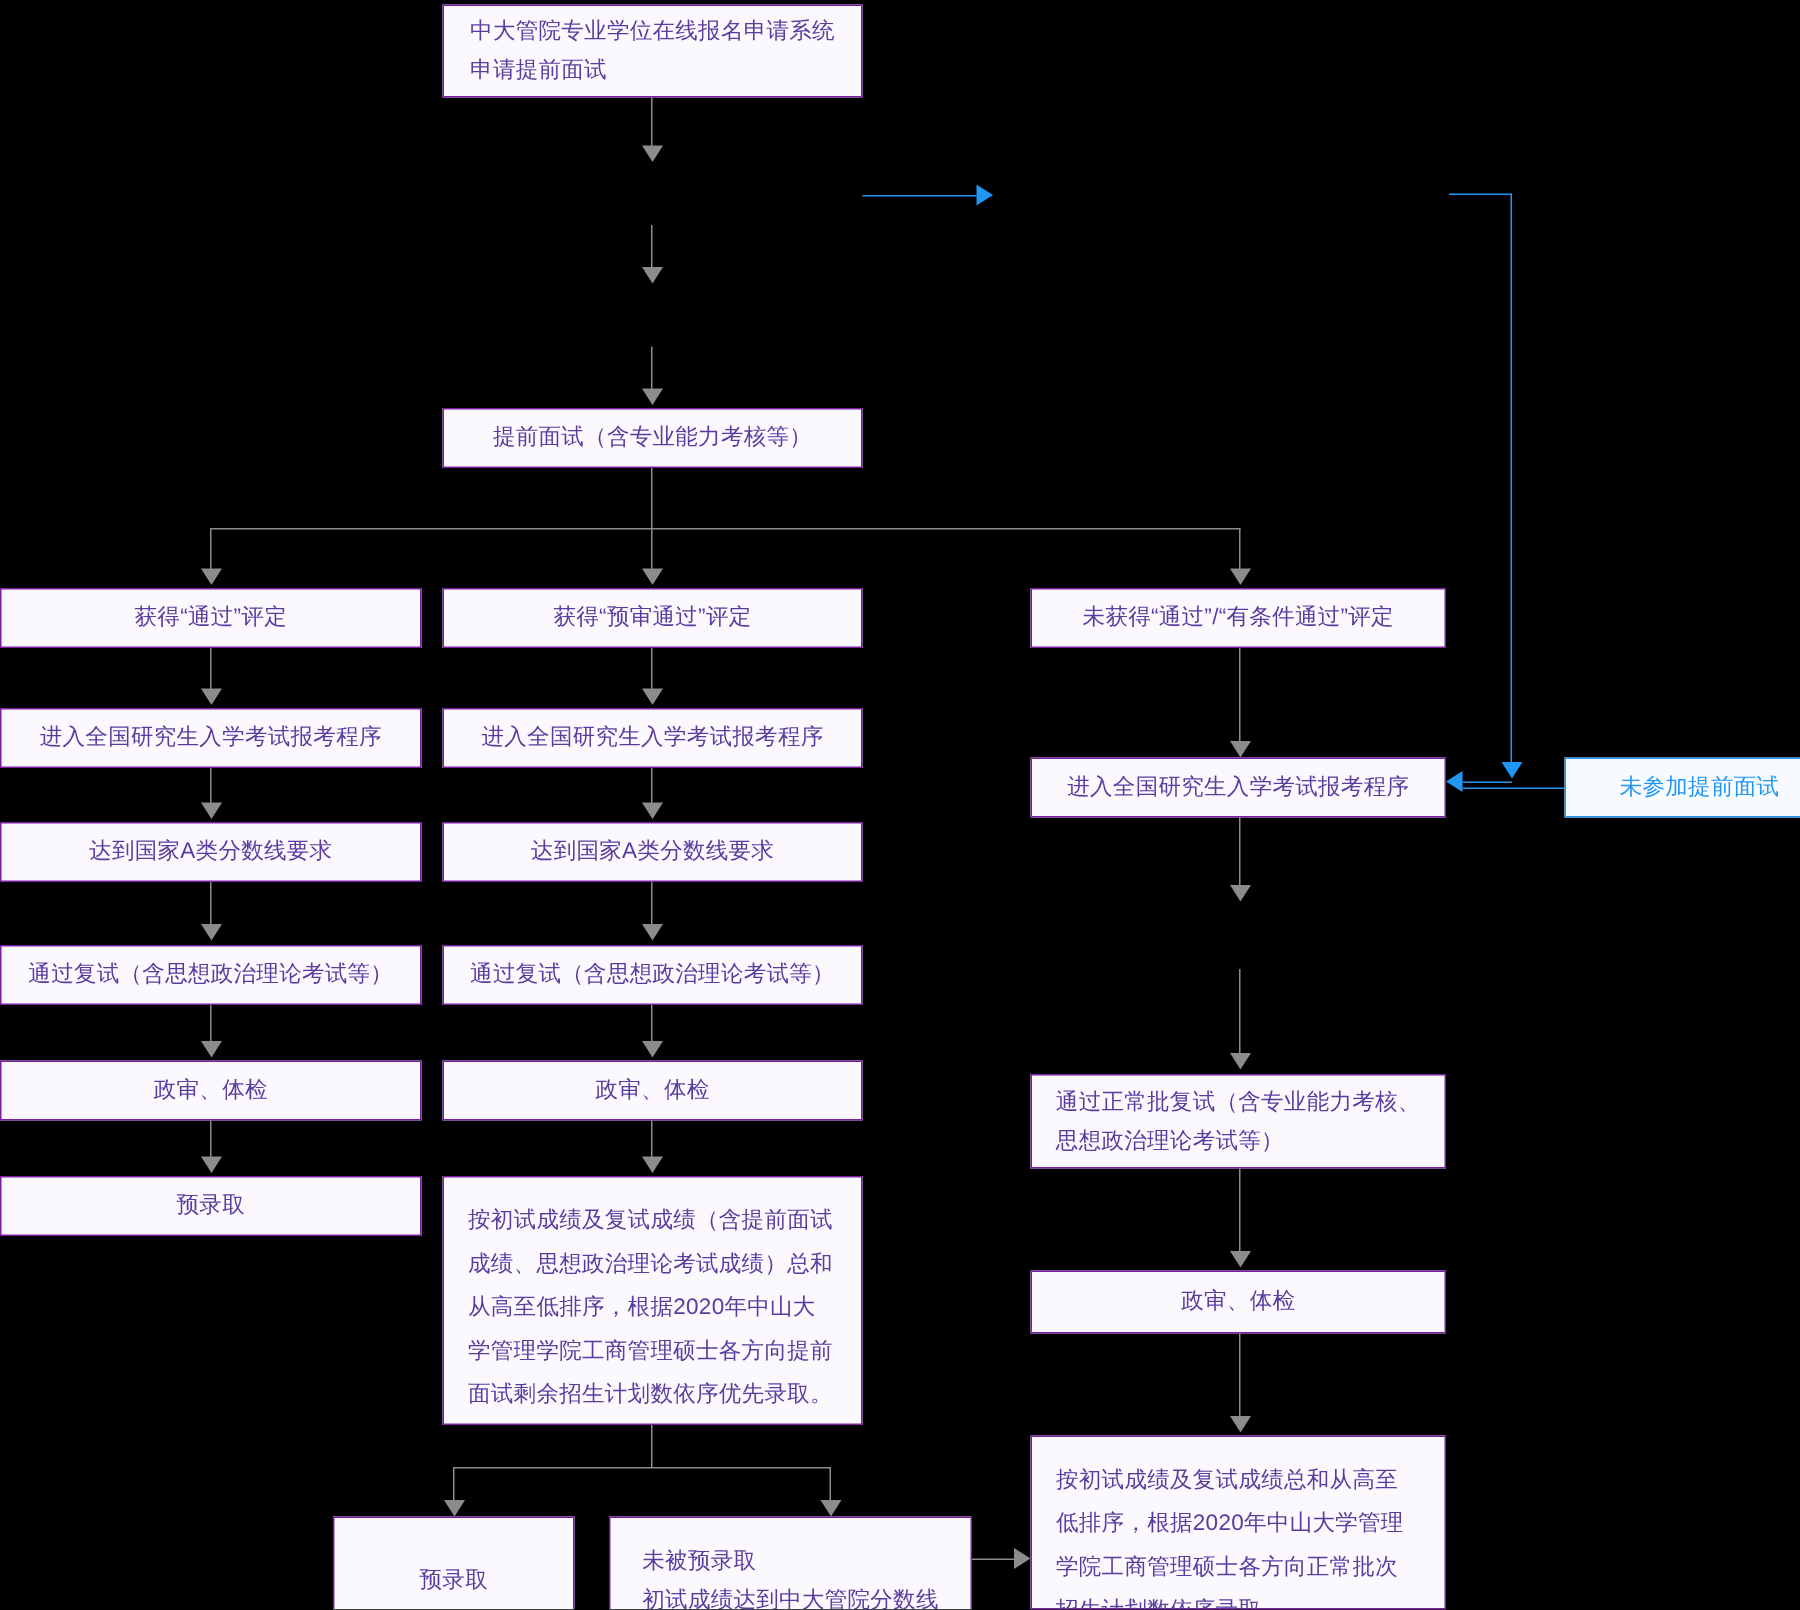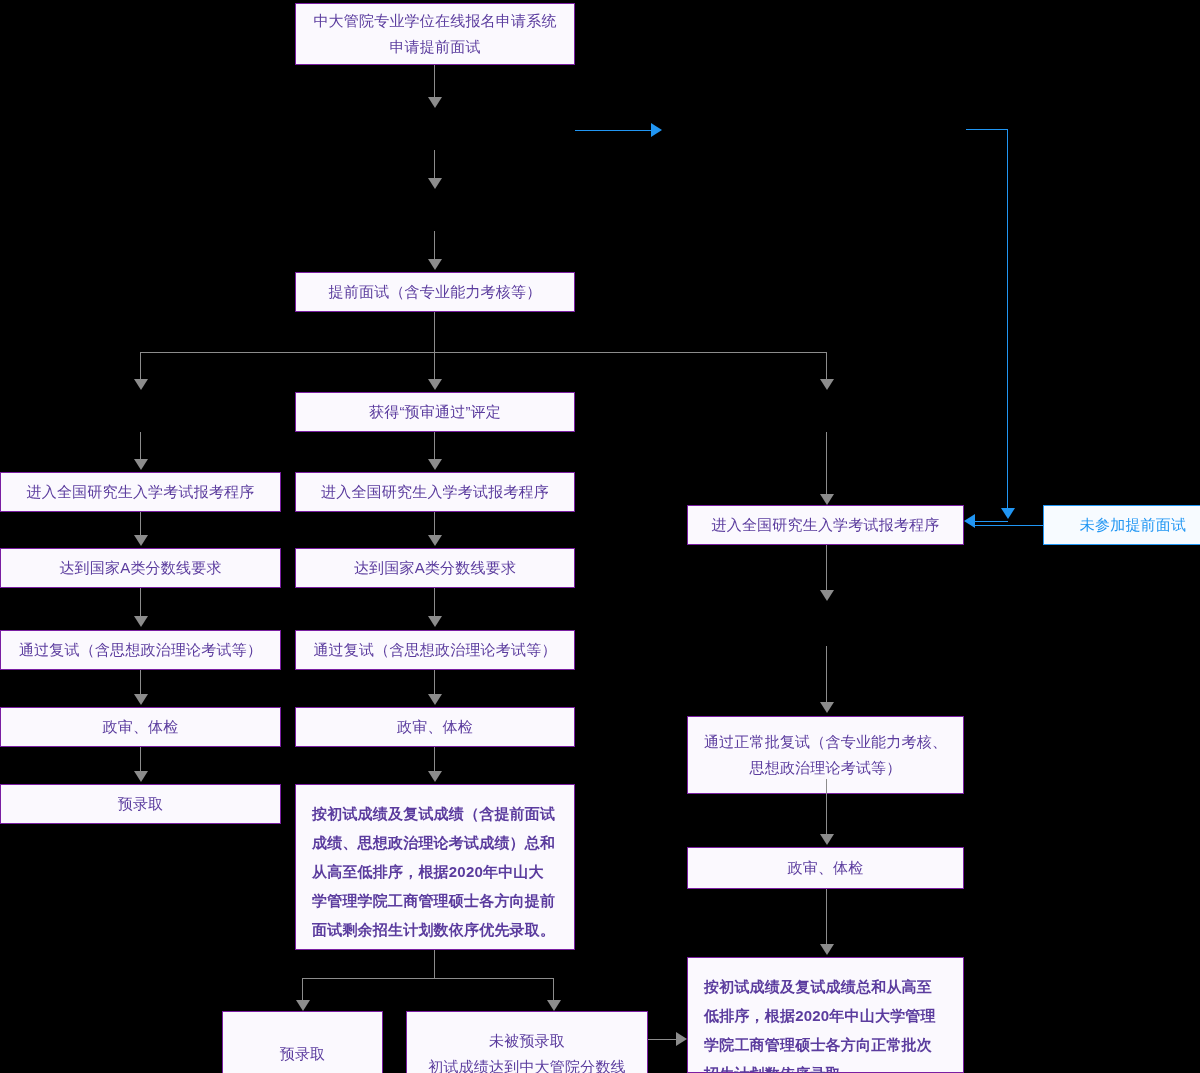--- a/index.html
+++ b/index.html
@@ -16,39 +16,37 @@
     overflow: hidden;
   }
   .node {
     position: absolute;
     box-sizing: border-box;
     background: #fbf9fe;
     border: 1px solid #7a1fa2;
     color: #5b3c9e;
     font-size: 15px;
     line-height: 26px;
-    text-align: center;
     display: flex;
     align-items: center;
     justify-content: center;
     padding: 4px 8px;
     white-space: pre-line;
     letter-spacing: 0.2px;
   }
   .node.blue {
     background: #f7fbff;
     border: 1px solid #2196f3;
     color: #2196f3;
   }
   .node.para {
     text-align: left;
     display: block;
     padding: 14px 16px;
     line-height: 29px;
-    font-weight: bold;
   }
   
   .seg {
     position: absolute;
     background: #8c8c8c;
   }
   .seg.v { width: 1px; }
   .seg.h { height: 1px; }
   .seg.blue { background: #2196f3; }
   .arrow {
@@ -113,20 +111,21 @@
 
   <div class="seg v" style="left:434px; top:312px; height:41px;"></div>
   <div class="seg h" style="left:140px; top:352px; width:687px;"></div>
   <div class="seg v" style="left:140px; top:352px; height:28px;"></div>
   <div class="arrow down" style="left:134px; top:379px;"></div>
   <div class="seg v" style="left:434px; top:352px; height:28px;"></div>
   <div class="arrow down" style="left:428px; top:379px;"></div>
   <div class="seg v" style="left:826px; top:352px; height:28px;"></div>
   <div class="arrow down" style="left:820px; top:379px;"></div>
 
+  <div class="node" style="left:0px; top:392px; width:281px; height:40px;">获得“通过”评定</div>
   <div class="seg v" style="left:140px; top:432px; height:28px;"></div>
   <div class="arrow down" style="left:134px; top:459px;"></div>
 
   <div class="node" style="left:0px; top:472px; width:281px; height:40px;">进入全国研究生入学考试报考程序</div>
   <div class="seg v" style="left:140px; top:512px; height:24px;"></div>
   <div class="arrow down" style="left:134px; top:535px;"></div>
 
   <div class="node" style="left:0px; top:548px; width:281px; height:40px;">达到国家A类分数线要求</div>
   <div class="seg v" style="left:140px; top:588px; height:29px;"></div>
   <div class="arrow down" style="left:134px; top:616px;"></div>
@@ -171,35 +170,36 @@
   <div class="arrow down" style="left:547px; top:1000px;"></div>
 
   <div class="node" style="left:222px; top:1011px; width:161px; height:85px;">预录取</div>
 
   <div class="node" style="left:406px; top:1011px; width:242px; height:85px;">未被预录取
 初试成绩达到中大管院分数线</div>
 
   <div class="seg h" style="left:648px; top:1039px; width:28px;"></div>
   <div class="arrow right" style="left:676px; top:1032px;"></div>
 
+  <div class="node" style="left:687px; top:392px; width:277px; height:40px;">未获得“通过”/“有条件通过”评定</div>
   <div class="seg v" style="left:826px; top:432px; height:63px;"></div>
   <div class="arrow down" style="left:820px; top:494px;"></div>
 
   <div class="node" style="left:687px; top:505px; width:277px; height:40px;">进入全国研究生入学考试报考程序</div>
 
   <div class="node blue" style="left:1043px; top:505px; width:180px; height:40px;">未参加提前面试</div>
   <div class="seg h blue" style="left:975px; top:525px; width:69px;"></div>
 
   <div class="seg v" style="left:826px; top:545px; height:46px;"></div>
   <div class="arrow down" style="left:820px; top:590px;"></div>
 
   <div class="seg v" style="left:826px; top:646px; height:57px;"></div>
   <div class="arrow down" style="left:820px; top:702px;"></div>
 
-  <div class="node" style="left:687px; top:716px; width:277px; height:78px;">通过正常批复试（含专业能力考核、
+  <div class="node" style="left:687px; top:716px; width:277px; height:63px;">通过正常批复试（含专业能力考核、
 思想政治理论考试等）</div>
   <div class="seg v" style="left:826px; top:779px; height:56px;"></div>
   <div class="arrow down" style="left:820px; top:834px;"></div>
 
   <div class="node" style="left:687px; top:847px; width:277px; height:42px;">政审、体检</div>
   <div class="seg v" style="left:826px; top:889px; height:56px;"></div>
   <div class="arrow down" style="left:820px; top:944px;"></div>
 
   <div class="node para" style="left:687px; top:957px; width:277px; height:116px;">按初试成绩及复试成绩总和从高至低排序，根据2020年中山大学管理学院工商管理硕士各方向正常批次招生计划数依序录取。</div>
 

